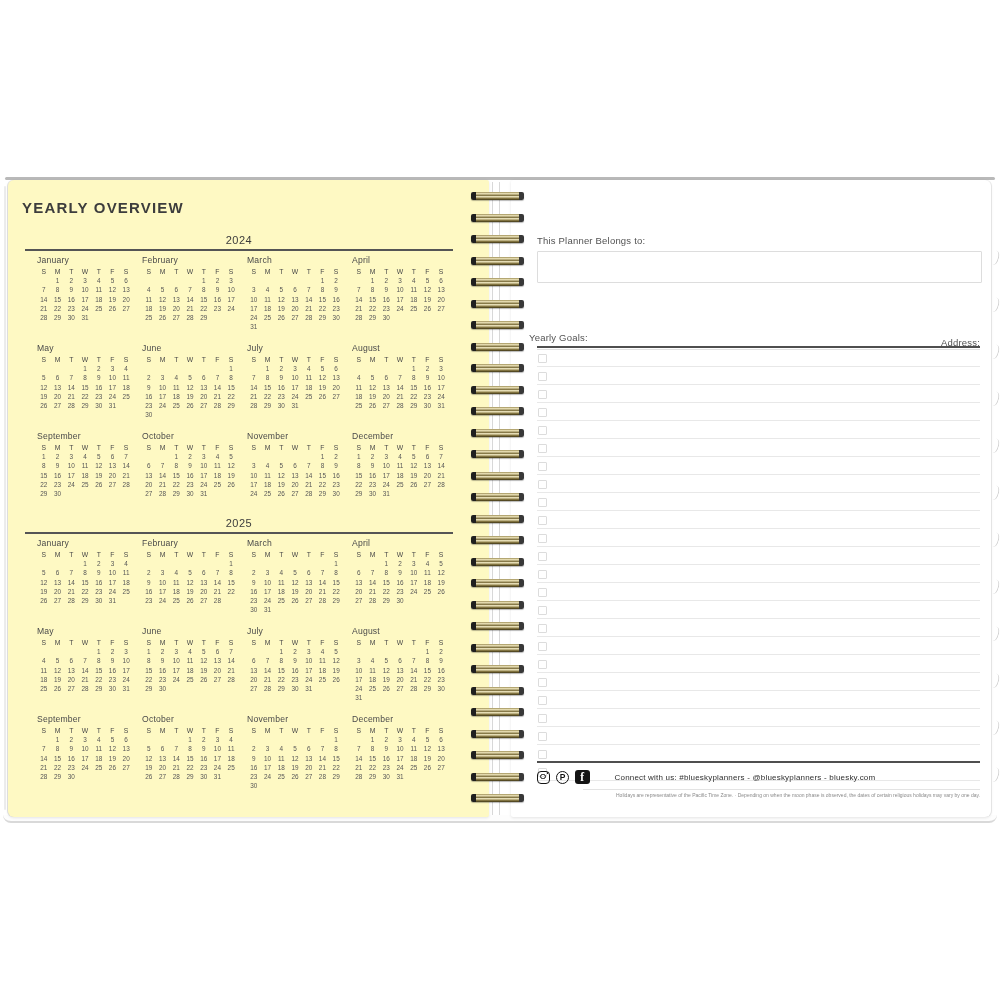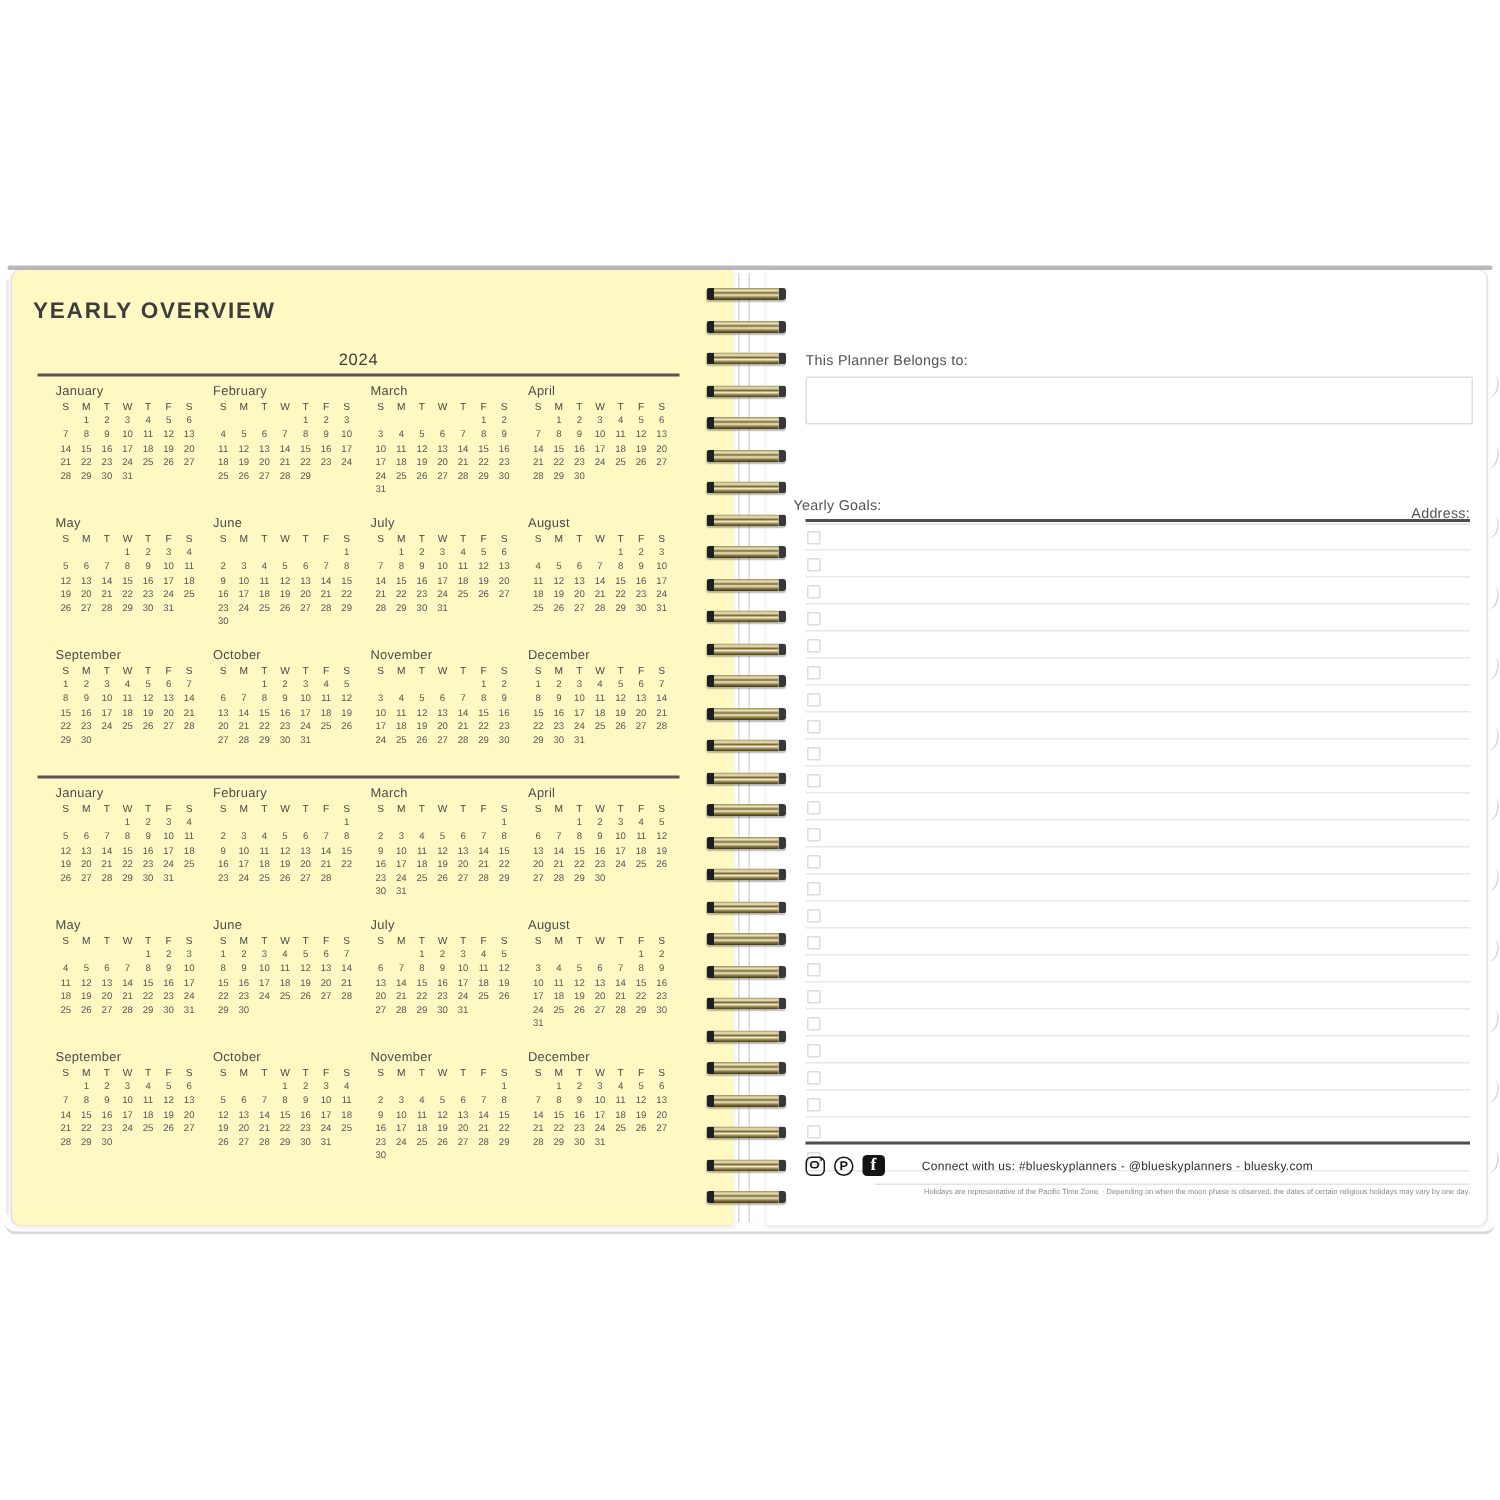--- a/index.html
+++ b/index.html
@@ -630,20 +630,21 @@
                 <div class="date">27</div>
                 <div class="date">28</div>
                 <div class="date">29</div>
                 <div class="date">30</div>
                 <div class="date">31</div>
               </div>
             </div>
           </div>
         </div>
         <div class="year-section">
+          <div class="year-label">2025</div>
           <div class="year-rule"></div>
           <div class="months-grid">
             <div class="month">
               <div class="month-name">January</div>
               <div class="month-grid">
                 <div class="dow">S</div>
                 <div class="dow">M</div>
                 <div class="dow">T</div>
                 <div class="dow">W</div>
                 <div class="dow">T</div>

